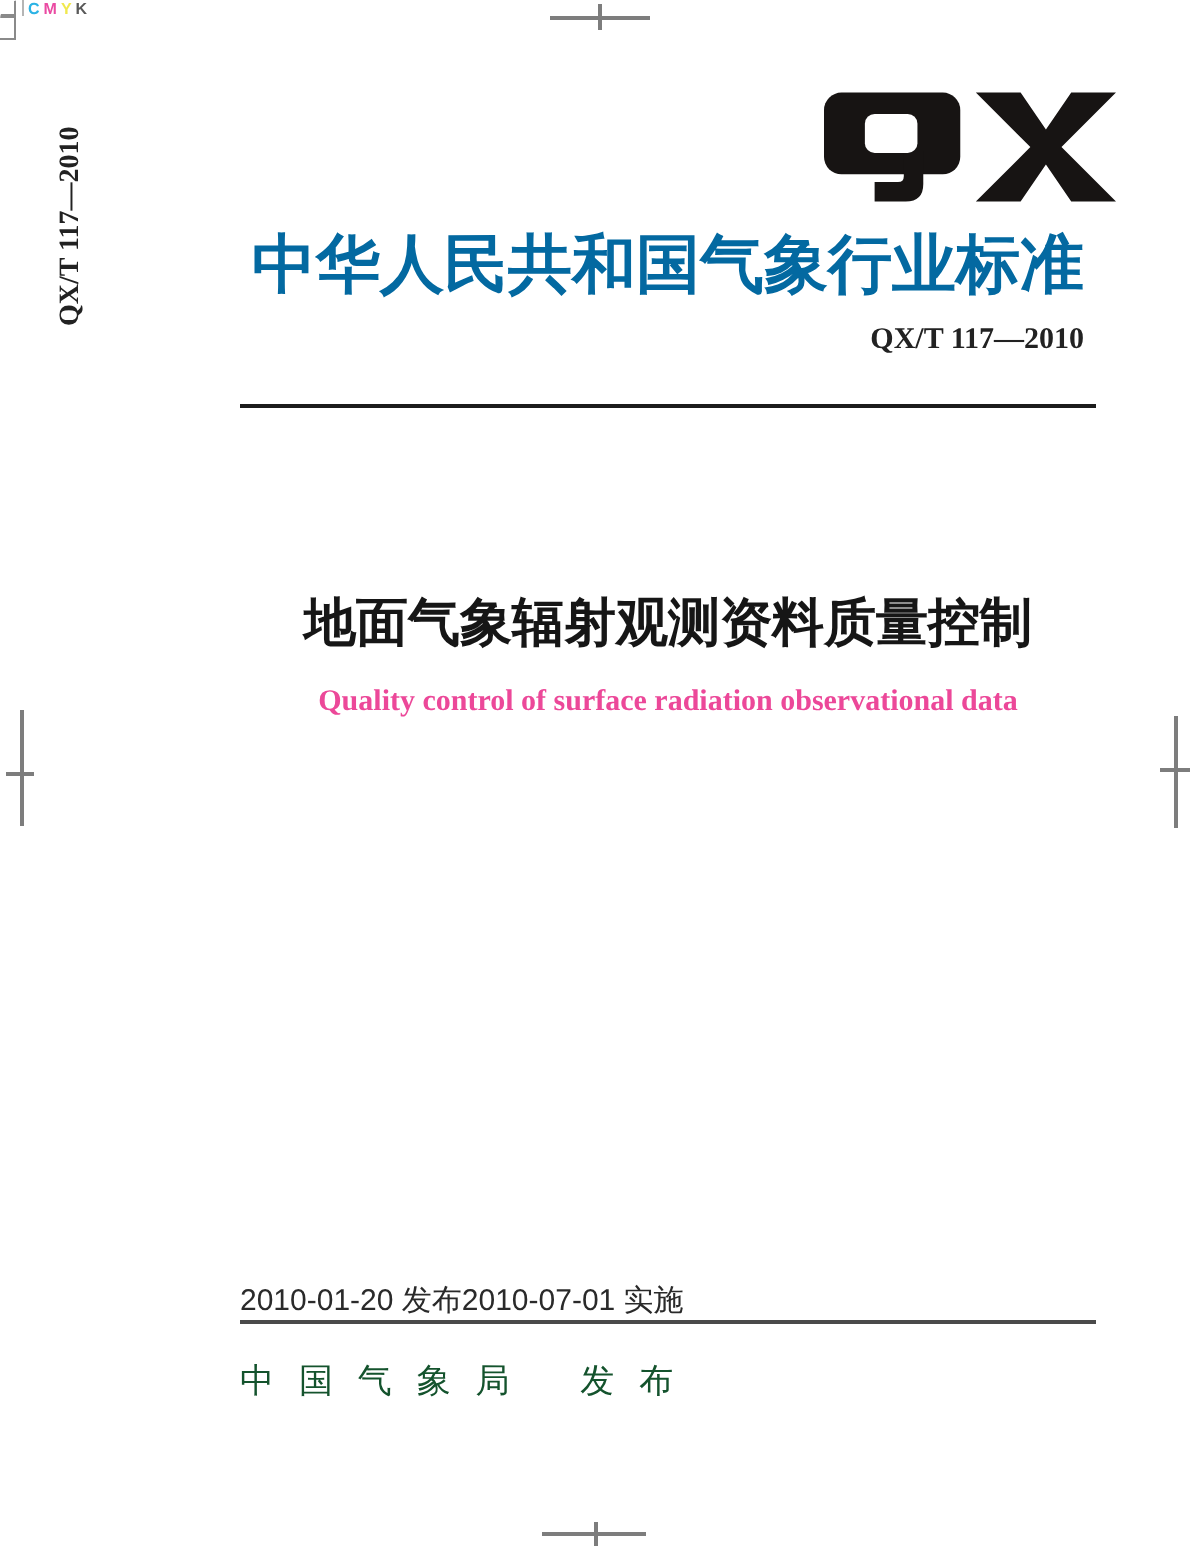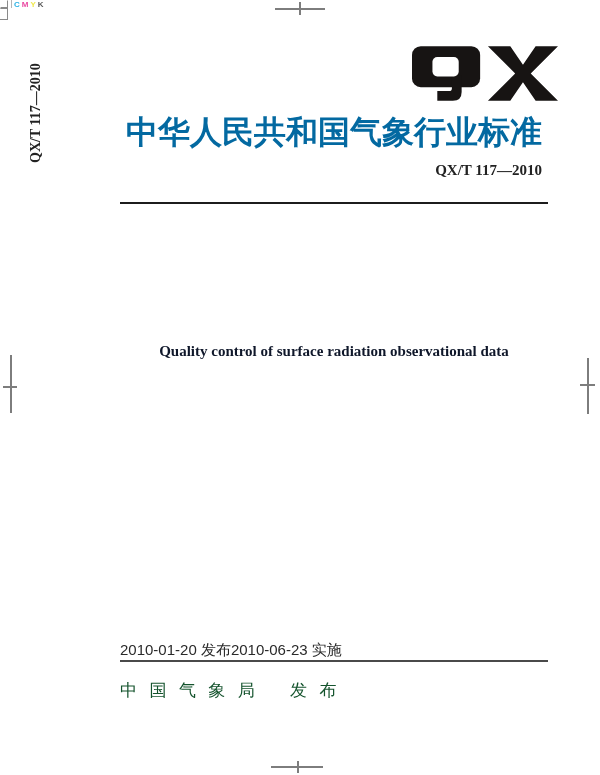--- a/index.html
+++ b/index.html
@@ -33,21 +33,21 @@
     font-family:"Liberation Serif", serif; font-size:14px; font-weight:bold; color:#222;
     transform:rotate(-90deg); transform-origin:0 0; white-space:nowrap;
   }
   
   .doc-title-zh {
     position:absolute; left:120px; top:294px; width:428px; text-align:center;
     font-size:26px; font-weight:700; color:#161616; white-space:nowrap;
   }
   .doc-title-en {
     position:absolute; left:120px; top:343px; width:428px; text-align:center;
-    font-family:"Liberation Serif", serif; font-size:15px; font-weight:bold; color:#0f172a;
+    font-family:"Liberation Serif", serif; font-size:15px; font-weight:bold; color:#ec4899;
   }
   
   .dates-row {
     position:absolute; left:120px; top:641px; width:428px;
     display:flex; font-size:15px; color:#2a2a2a;
   }
   .rule-bottom { position:absolute; left:120px; top:660px; width:428px; height:2px; background:#4a4a4a; }
   .publisher {
     position:absolute; left:120px; top:679px; width:428px; text-align:left;
     font-size:17px; color:#14532d; white-space:pre; letter-spacing:1px;
@@ -87,22 +87,23 @@
   </div>
 
   <div class="org-title">中华人民共和国气象行业标准</div>
 
   <div class="std-number">QX/T 117—2010</div>
 
   <div class="rule-top"></div>
 
   <div class="spine">QX/T 117—2010</div>
 
+  <div class="doc-title-zh">地面气象辐射观测资料质量控制</div>
   <div class="doc-title-en">Quality control of surface radiation observational data</div>
 
   <div class="dates-row">
     <span>2010-01-20 发布</span>
-    <span>2010-06-23 实施</span>
+    <span>2010-07-01 实施</span>
   </div>
   <div class="rule-bottom"></div>
   <div class="publisher">中  国  气  象  局      发  布</div>
 
 </div>
 
 </body></html>

